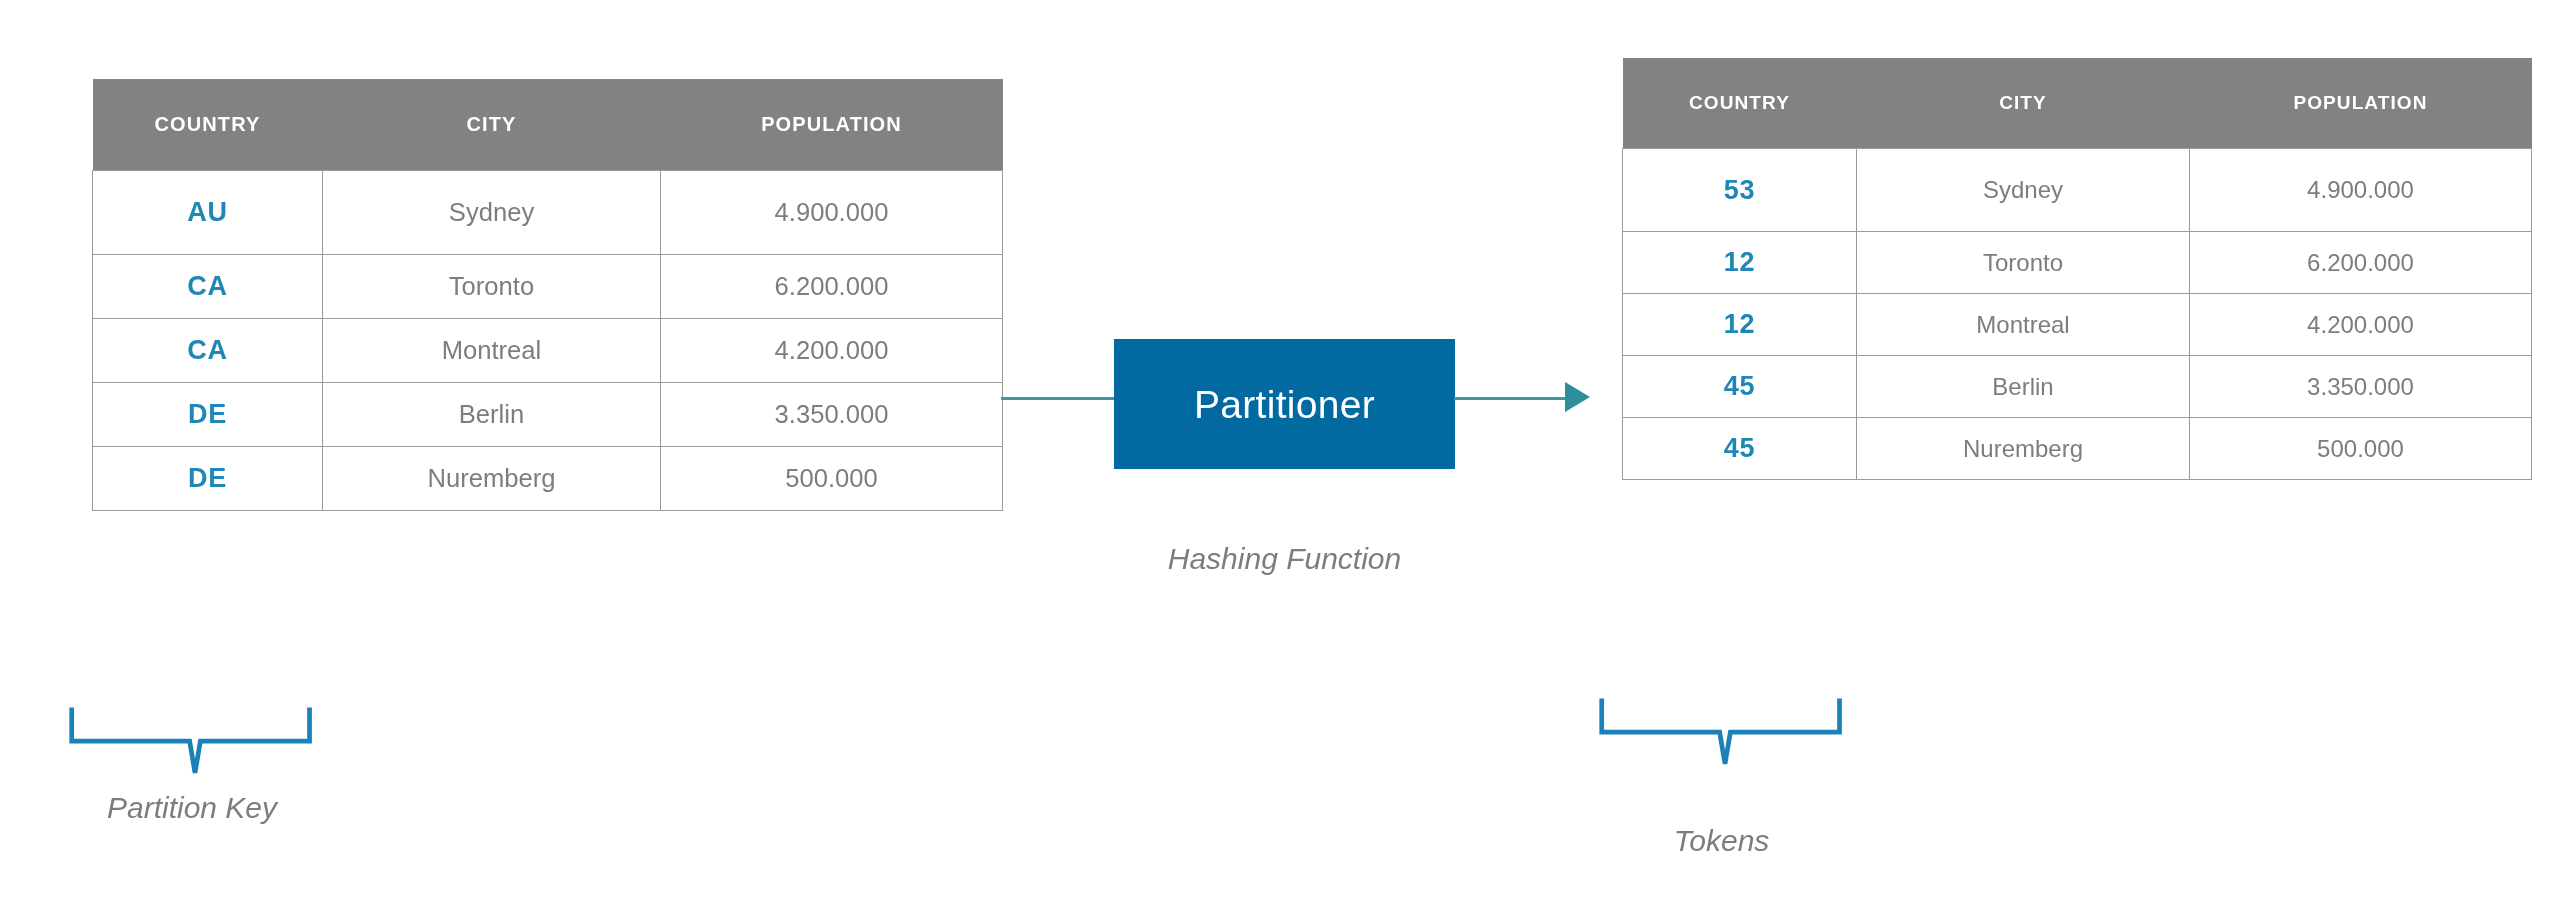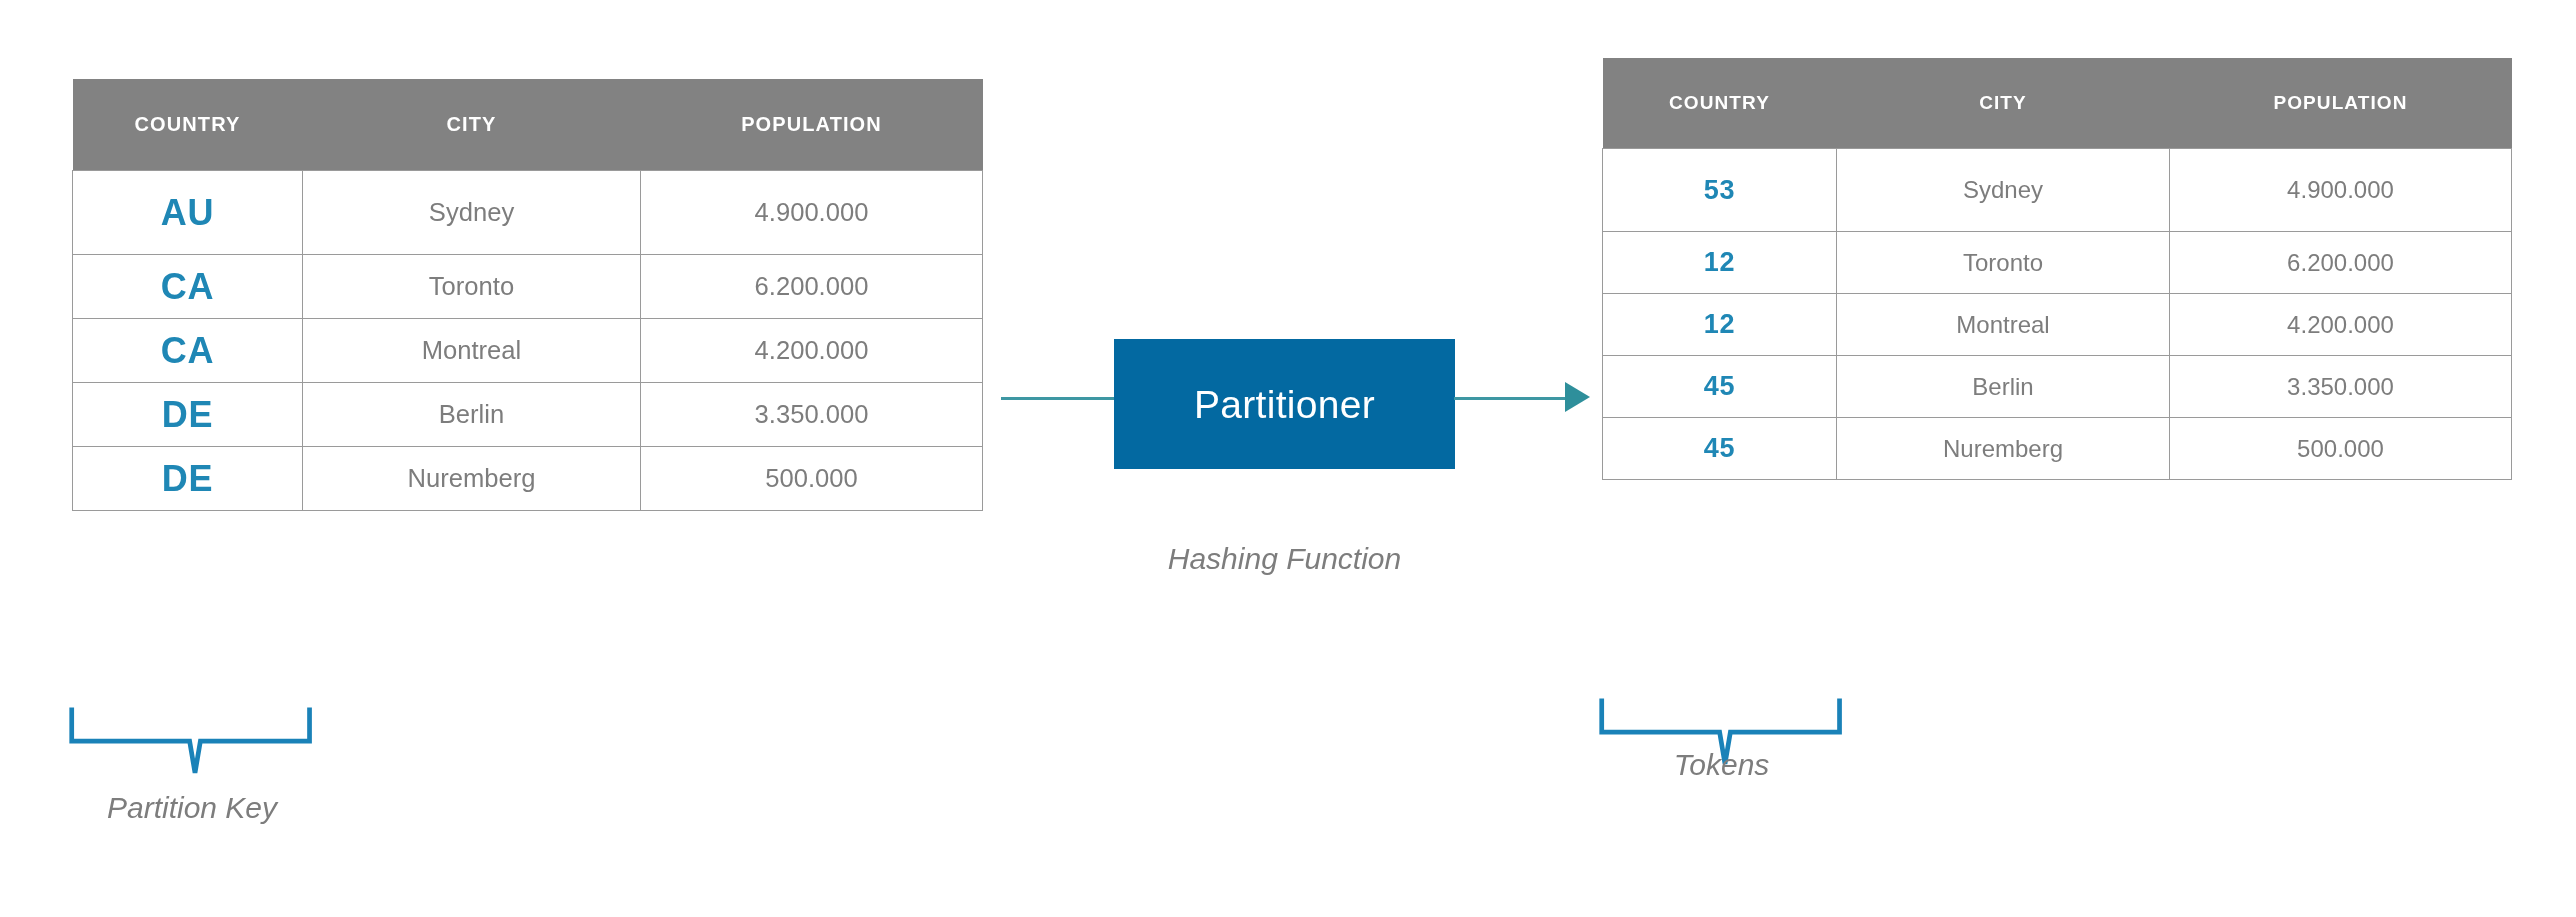--- a/index.html
+++ b/index.html
@@ -22,20 +22,21 @@
     width: 2576px;
     height: 918px;
   }
 
   
   .data-table {
     position: absolute;
     border-collapse: collapse;
     table-layout: fixed;
     background: #ffffff;
+    margin-left: 20px;
   }
   .data-table th {
     background: #828282;
     color: #ffffff;
     font-weight: bold;
     letter-spacing: 1.1px;
     text-align: center;
     border: none;
     font-size: 20px;
     padding: 0;
@@ -46,21 +47,21 @@
     text-align: center;
     vertical-align: middle;
     color: #7d7d7d;
     font-size: 25.6px;
     padding: 0;
     background: #ffffff;
   }
   .data-table td.key-cell {
     color: #1f87b5;
     font-weight: bold;
-    font-size: 36px;
+    font-size: 27px;
     letter-spacing: 0.7px;
   }
   .data-table tr.first-row td {
     height: 83px;
   }
   .data-table tr.std-row td {
     height: 63px;
   }
 
   
@@ -164,21 +165,21 @@
     white-space: nowrap;
     text-align: center;
   }
   #label-partition-key {
     left: 71px;
     top: 791px;
     width: 242px;
   }
   #label-tokens {
     left: 1602px;
-    top: 748px;
+    top: 824px;
     width: 239px;
   }
 </style>
 </head>
 <body>
 
 <div class="stage">
 
   <table class="data-table" id="table-left">
     <colgroup>

